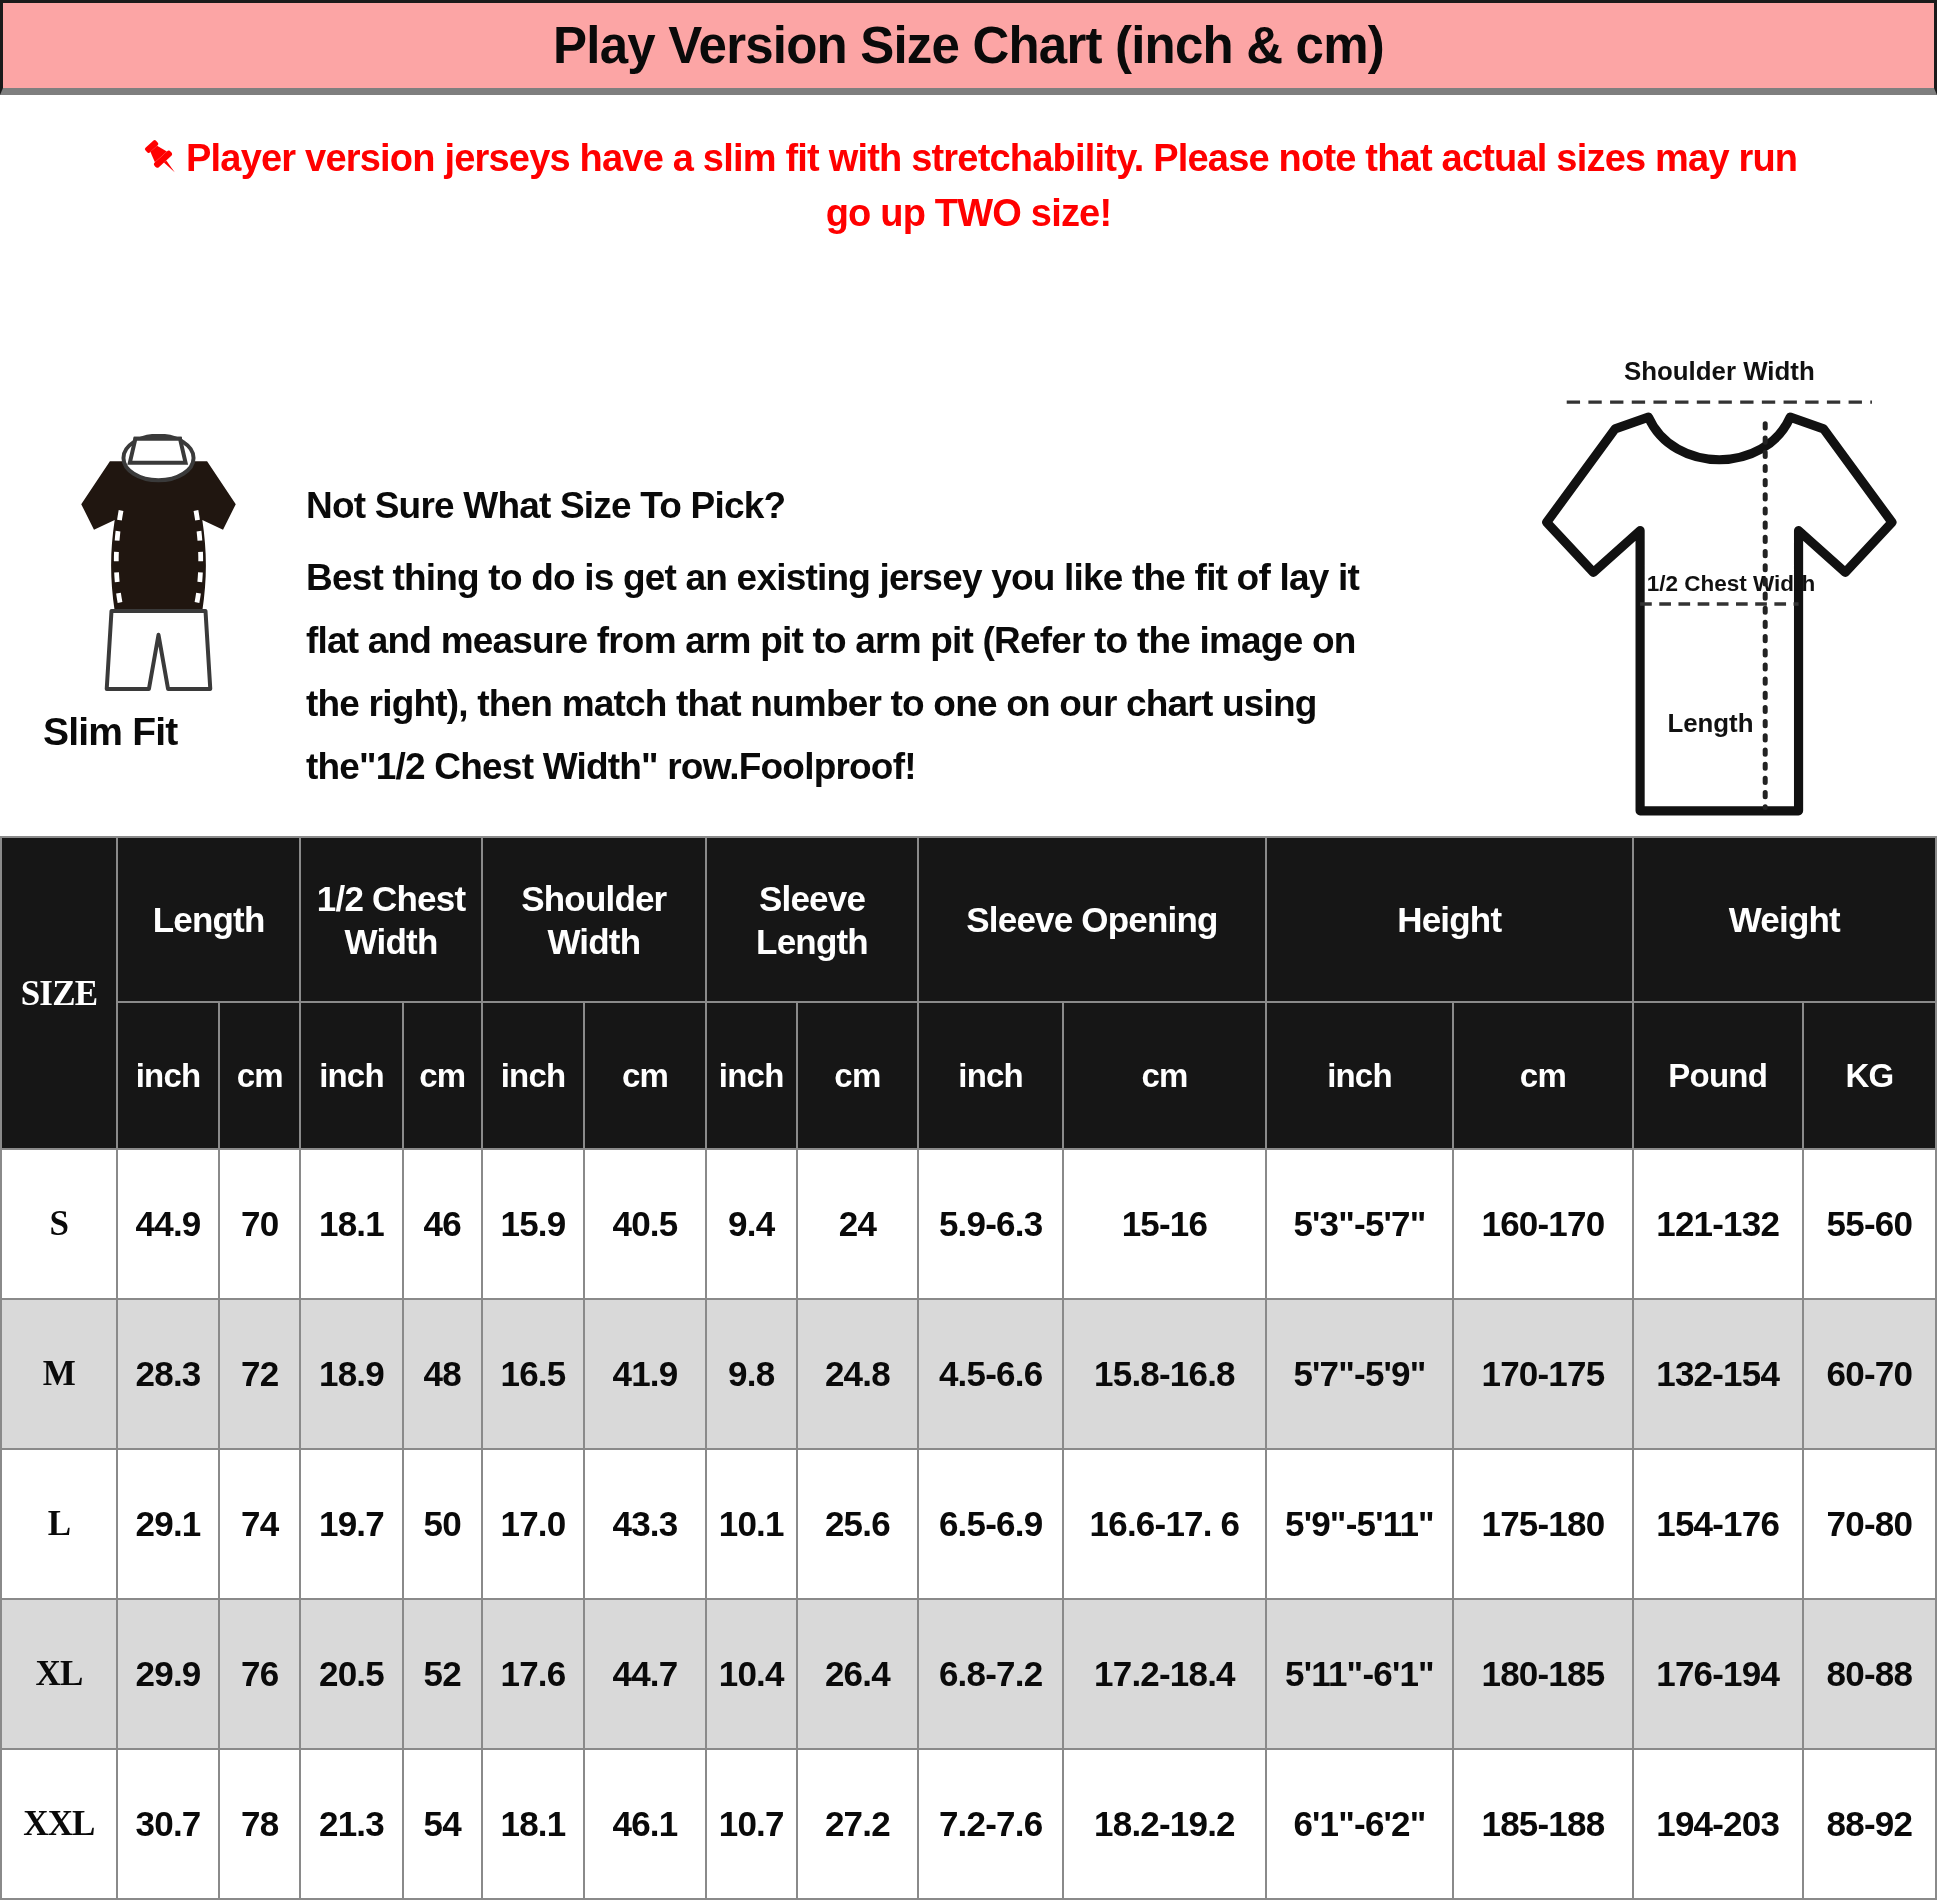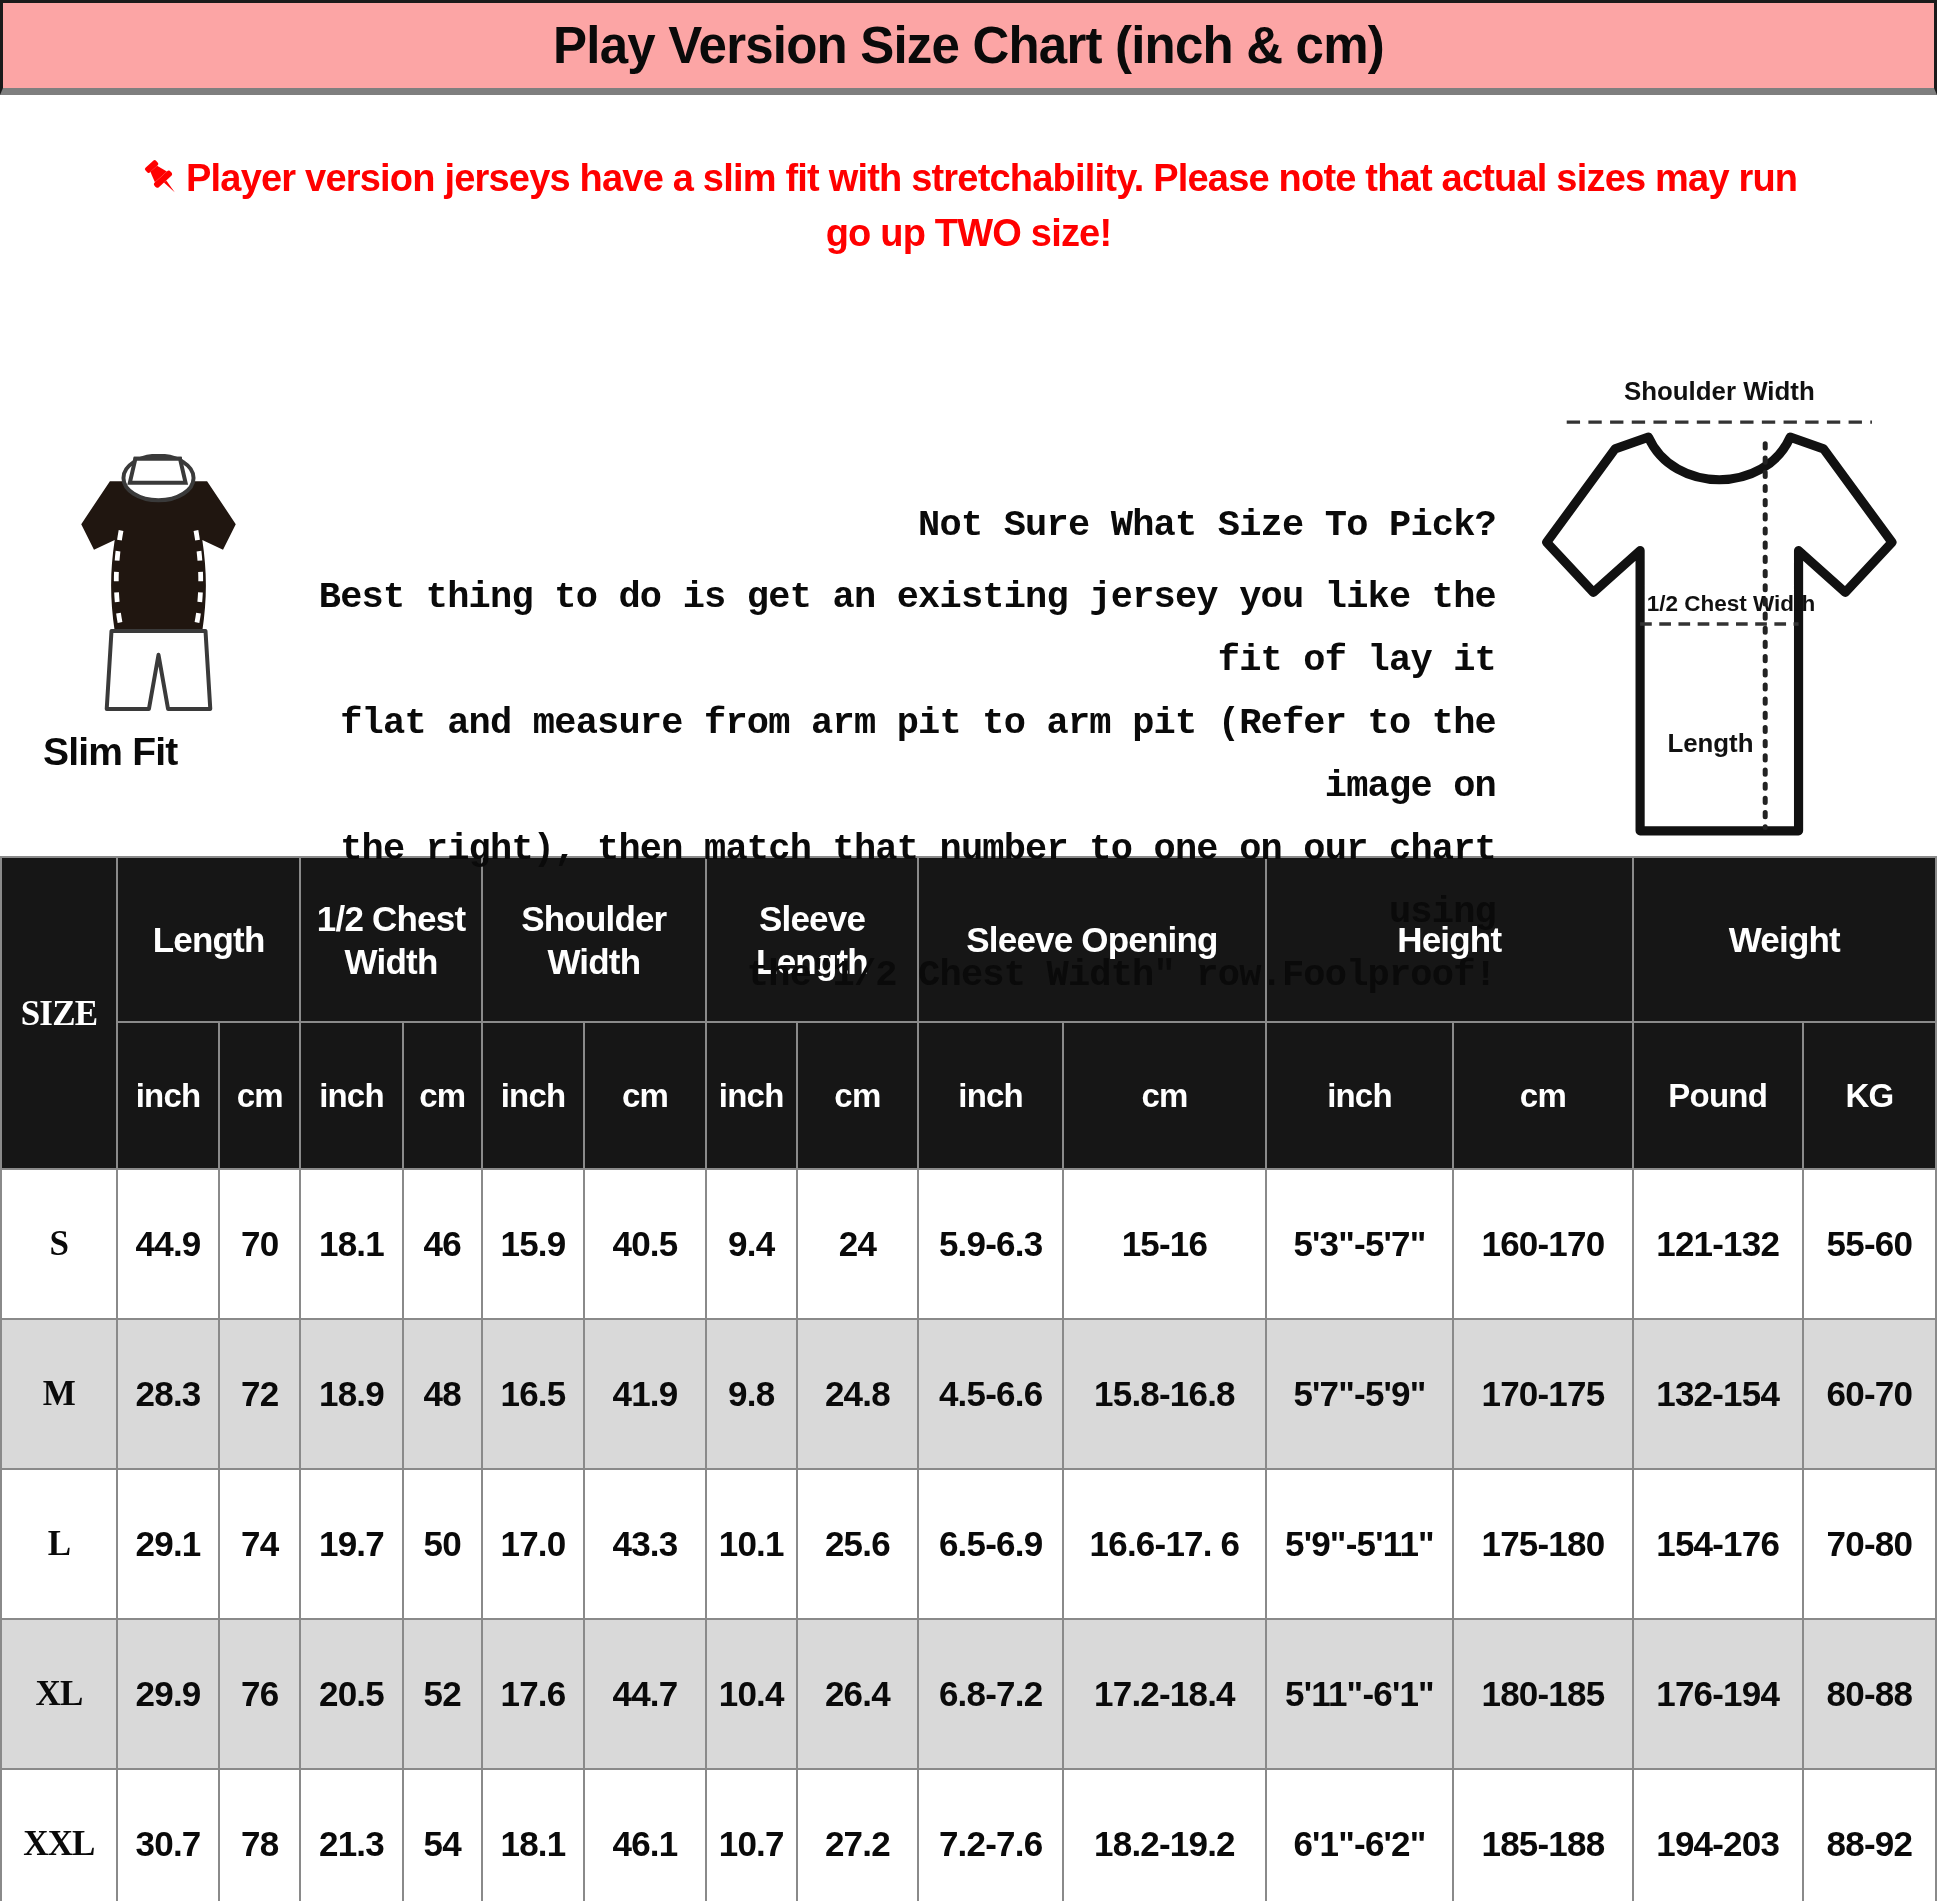--- a/index.html
+++ b/index.html
@@ -20,33 +20,33 @@
     background:#fca5a5;
     border:3.3px solid #1a1a1a;
     border-bottom:7.4px solid #7f7f7f;
     display:flex;align-items:center;justify-content:center;
   }
   .titlebar h1{
     margin:0;font-size:51px;letter-spacing:-0.8px;color:#0a0a0a;
   }
   
   .notice{
-    padding-top:56px;height:167px;
+    padding-top:36px;height:167px;
     text-align:center;color:#ff0000;
     font-size:38px;line-height:55px;letter-spacing:-0.8px;
   }
   .nline{white-space:nowrap;}
   .pin{vertical-align:-8.3px;margin-right:3.3px;}
   
   .guide{position:relative;height:538px;}
   .slimfit{position:absolute;left:43px;top:136px;width:248px;text-align:left;}
   .slimfit-label{margin-top:10px;font-size:39px;letter-spacing:-0.8px;color:#0a0a0a;}
   .guide-text{
     position:absolute;left:306px;top:185px;width:1190px;
-    text-align:right;color:#0a0a0a;letter-spacing:-0.8px;font-family:Liberation Mono, monospace;
+    text-align:left;color:#0a0a0a;letter-spacing:-0.8px;
   }
   .guide-heading{font-size:37px;line-height:45px;margin-bottom:18px;}
   .guide-line{font-size:37px;line-height:63px;}
   .diagram{position:absolute;right:5px;top:49px;width:417px;}
   
   .size-table{
     width:100%;border-collapse:collapse;table-layout:fixed;
   }
   .size-table th,.size-table td{
     border:2.5px solid #8a8a8a;

